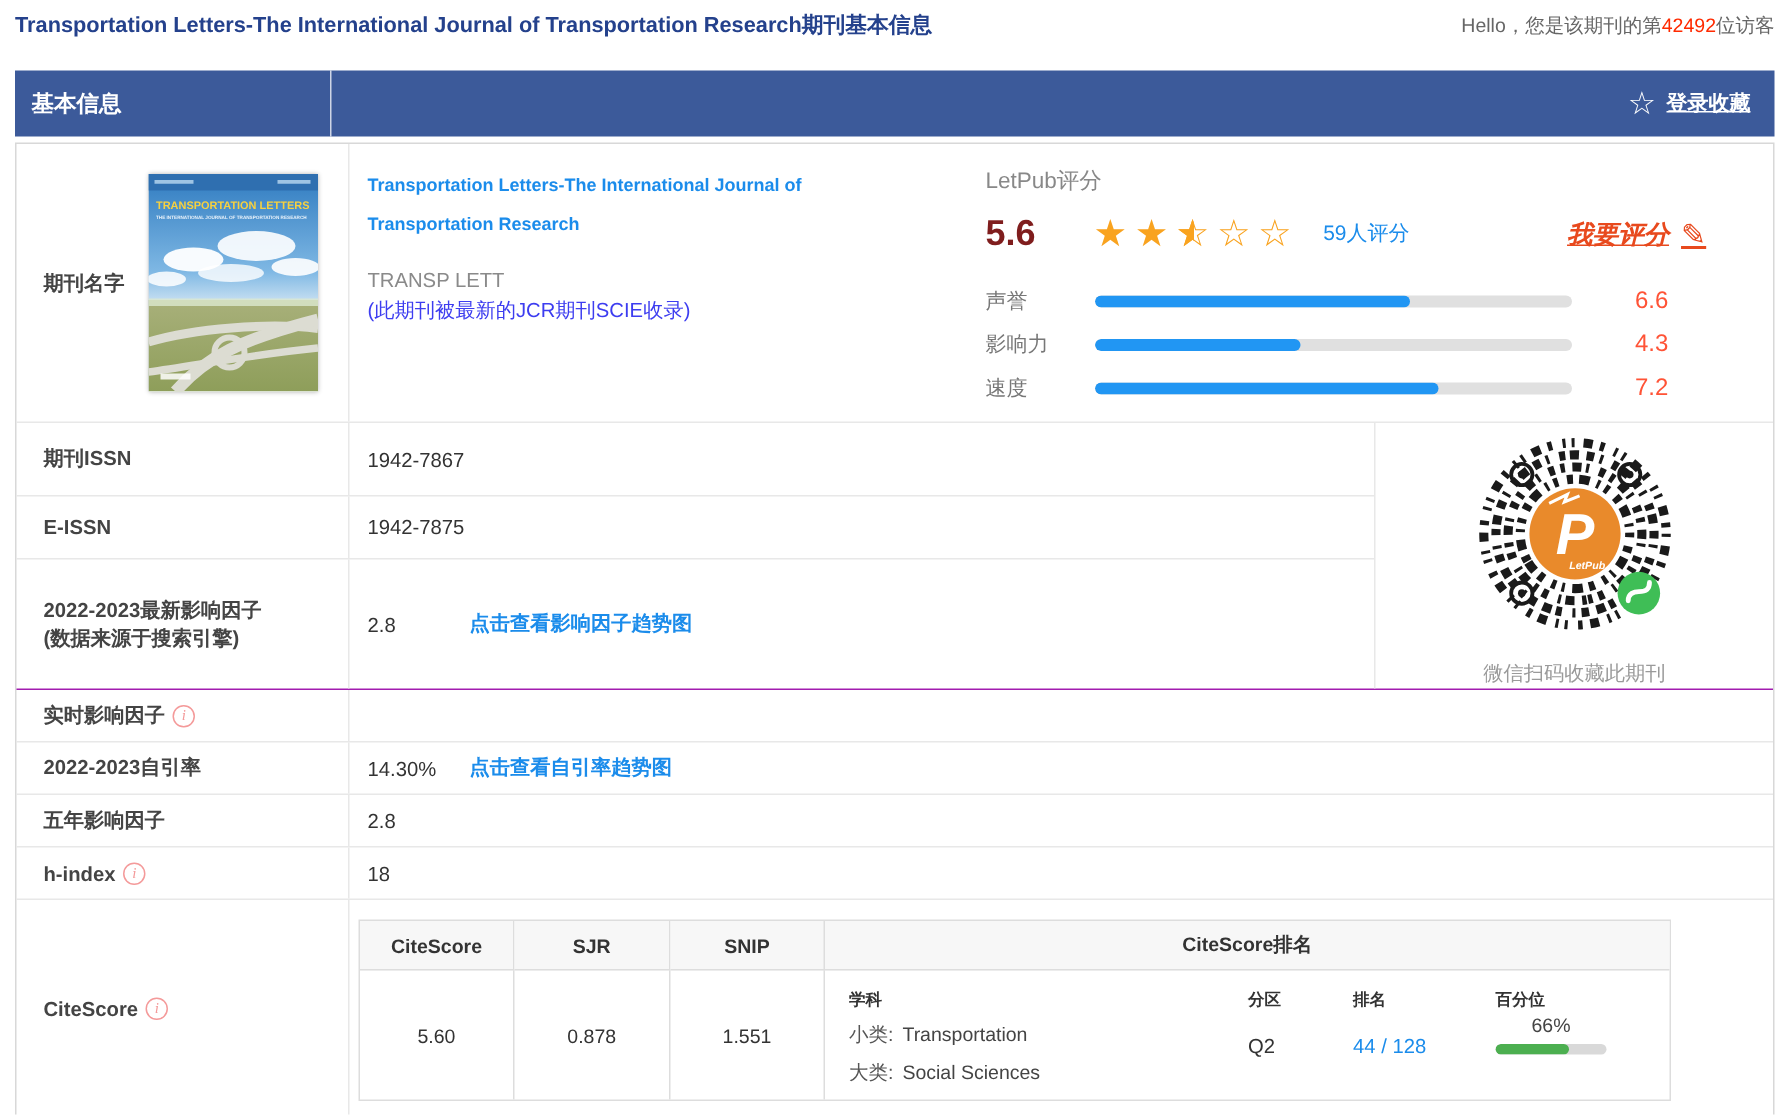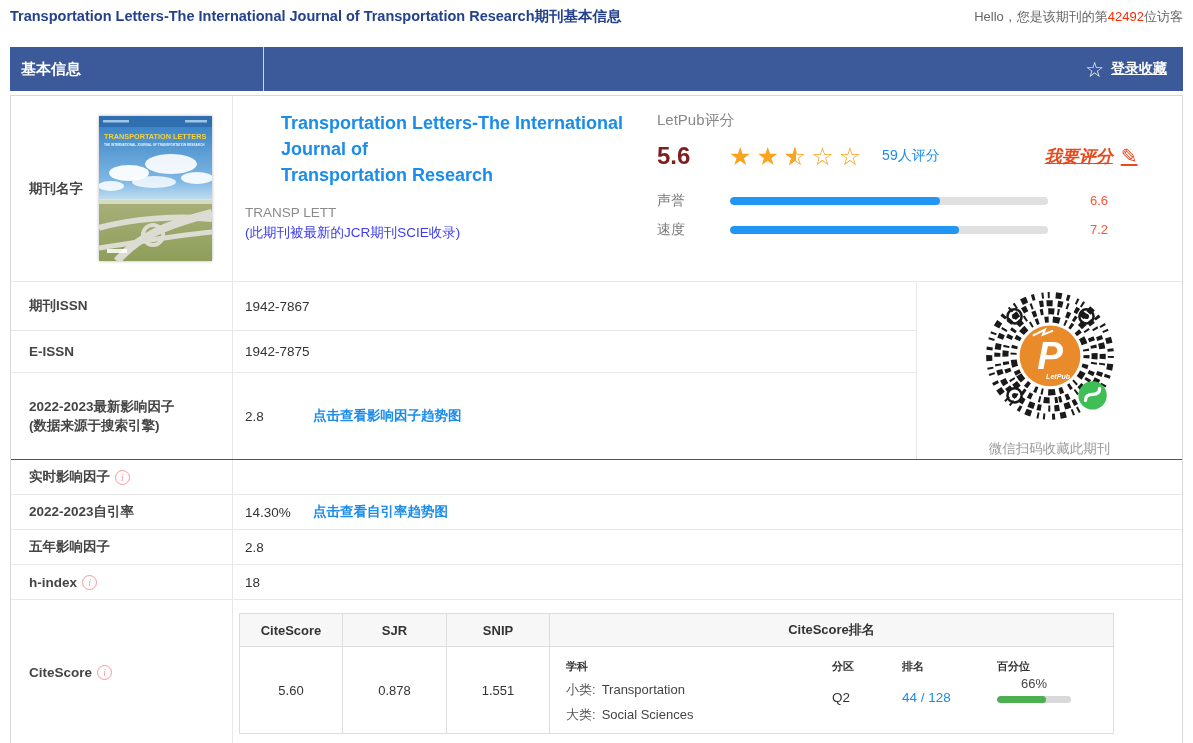--- a/index.html
+++ b/index.html
@@ -16,21 +16,21 @@
     font-size:14.5px; font-weight:bold; color:#24418C;
   }
   .visitor { position:absolute; right:10px; top:8px; font-size:13px; color:#666; }
   .visitor .count { color:#FF2A00; }
   
   .bluebar {
     margin:0 10px; height:44px; background:#3C5A9A;
     display:flex; align-items:center;
   }
   .bluebar-left {
-    width:254px; height:100%; display:flex; align-items:center;
+    width:211px; height:100%; display:flex; align-items:center;
     padding-left:11px; border-right:1px solid rgba(255,255,255,.75);
   }
   .bluebar-left span { color:#fff; font-weight:bold; font-size:15px; }
   .bluebar-right { margin-left:auto; display:flex; align-items:center; gap:7px; padding-right:16px; }
   .fav-star { color:#fff; font-size:21px; line-height:1; }
   .fav-link { color:#fff; font-weight:bold; font-size:14px; text-decoration:underline; cursor:pointer; }
   
   .grid { margin:4px 10px 0 10px; border:1px solid #D8D8D8; background:#fff; }
   .row { display:flex; border-bottom:1px solid #E8E8E8; }
   .row:last-child { border-bottom:none; }
@@ -45,41 +45,41 @@
     border:1px solid #F49A9A; border-radius:50%; color:#F49A9A;
     font-size:10px; line-height:13px; text-align:center; font-weight:normal;
     font-family:"Liberation Serif","DejaVu Serif",serif; font-style:italic; cursor:pointer;
   }
   
   .row-name { height:186px; }
   .row-name .label-cell { gap:16px; align-items:center; }
   .cover { width:113px; height:145px; box-shadow:0 0 3px rgba(0,0,0,.3); flex:0 0 113px; cursor:pointer; }
   .name-content { align-items:flex-start; padding-top:13px; }
   .name-left { width:412px; flex:0 0 412px; padding-top:1px; }
-  .jname { display:block; color:#1B8CEB; font-weight:bold; font-size:18px; line-height:26px; text-decoration:none; cursor:pointer;margin-left:36px; }
+  .jname { display:block; color:#1B8CEB; font-weight:bold; font-size:12px; line-height:26px; text-decoration:none; cursor:pointer; }
   .abbrev { color:#8a8a8a; font-size:13.5px; margin-top:17px; }
   .scie { display:inline-block; color:#3D3DF0; font-size:13.5px; margin-top:4px; text-decoration:none; cursor:pointer; }
   
   .rating-panel { flex:1; padding-top:0; }
   .rp-title { color:#888; font-size:15px; margin-top:2px; }
   .rp-score-row { display:flex; align-items:center; margin-top:10px; height:32px; }
   .score { color:#7f1d1d; font-weight:bold; font-size:24px; width:72px; }
   .stars { display:inline-flex; }
   .st { font-size:25px; color:#F9A31F; line-height:1; margin-right:5px; }
   .st.half { position:relative; display:inline-block; }
   .st.half .ov { position:absolute; left:0; top:0; width:52%; overflow:hidden; color:#F9A31F; }
   .raters { color:#1B8CEB; font-size:14px; margin-left:16px; text-decoration:none; cursor:pointer; }
   .rate-btn { margin-left:105px; color:#E8491D; font-weight:bold; font-size:17px; text-decoration:underline; cursor:pointer; display:flex; align-items:center;font-style:italic; }
   .pencil { font-size:20px; margin-left:8px; text-decoration:none; display:inline-block; }
   .metrics { margin-top:14px; }
   .metric-row { display:flex; align-items:center; height:29px; }
   .m-label { width:73px; color:#777; font-size:14px; }
   .m-track { width:318px; height:8px; border-radius:4px; background:#E0E0E0; overflow:hidden; }
   .m-fill { height:100%; border-radius:4px; background:#2196F3; }
-  .m-value { margin-left:42px; color:#FF5336; font-size:13px; }
+  .m-value { margin-left:42px; color:#FF5336; font-size:16px; }
   
   .row-group { display:flex; border-bottom:1px solid #a21caf; }
   .rg-left { flex:1; }
   .rg-left .row:last-child { border-bottom:none; }
   .r-issn { height:49px; }
   .r-eissn { height:42px; }
   .r-if { height:86px; }
   .r-if .label-cell { flex-direction:column; align-items:flex-start; justify-content:center; line-height:19px; }
   .val-num { width:68px; flex:0 0 68px; }
   .trend-link { color:#1B8CEB; font-weight:bold; font-size:13.5px; text-decoration:none; cursor:pointer; }
@@ -201,20 +201,27 @@
         </div>
         <div class="metrics">
           <div class="metric-row">
             <span class="m-label">声誉</span>
             <span class="m-track">
                 <span class="m-fill" style="display: block; width: 66%;"></span>
               </span>
             <span class="m-value">6.6</span>
           </div>
           <div class="metric-row">
+            <span class="m-label">影响力</span>
+            <span class="m-track">
+                <span class="m-fill" style="display: block; width: 43%;"></span>
+              </span>
+            <span class="m-value">4.3</span>
+          </div>
+          <div class="metric-row">
             <span class="m-label">速度</span>
             <span class="m-track">
                 <span class="m-fill" style="display: block; width: 72%;"></span>
               </span>
             <span class="m-value">7.2</span>
           </div>
         </div>
       </div>
     </div>
   </div>

